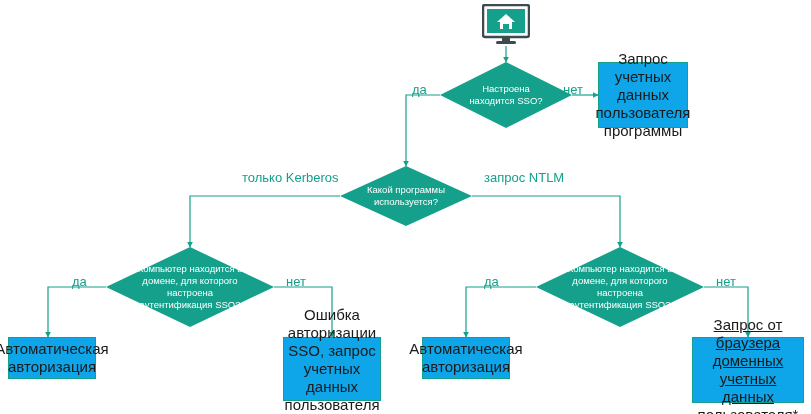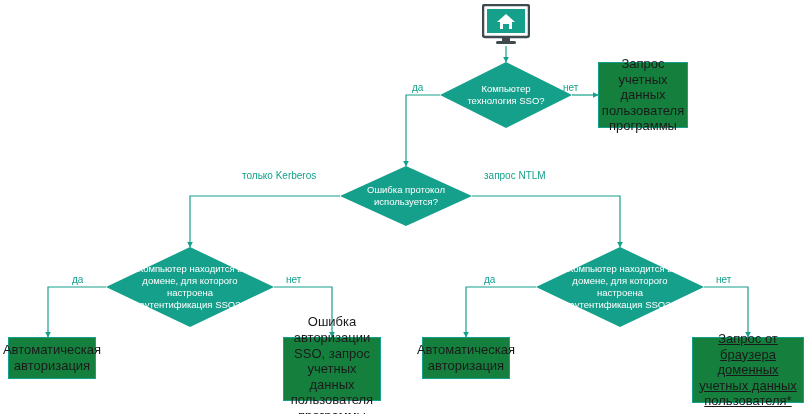--- a/index.html
+++ b/index.html
@@ -28,24 +28,24 @@
   .node {
     position: absolute;
     box-sizing: border-box;
     display: flex;
     align-items: center;
     justify-content: center;
     text-align: center;
     line-height: 1.2;
   }
   .box {
-    background: #15803d;
+    background: #0ea5e9;
     border: 1px solid #15a08c;
     color: #1a1a1a;
-    font-size: 13px;
+    font-size: 15px;
     padding: 3px 4px;
   }
   .diamond-wrap {
     position: absolute;
   }
   .diamond-shape {
     position: absolute;
     left: 0;
     top: 0;
     width: 100%;
@@ -63,21 +63,21 @@
     text-align: center;
     color: #ffffff;
     font-size: 9.5px;
     line-height: 1.25;
     padding: 0 26px;
     box-sizing: border-box;
   }
   .edge-label {
     position: absolute;
     color: #15a08c;
-    font-size: 10px;
+    font-size: 13px;
     white-space: nowrap;
   }
   .monitor {
     position: absolute;
   }
 </style>
 </head>
 <body>
 
 <div id="canvas">
@@ -118,28 +118,28 @@
       <rect x="21" y="20" width="6" height="5" fill="#15a08c"></rect>
       <rect x="20" y="33" width="8" height="5" fill="#3f4a4f"></rect>
       <rect x="14" y="37" width="20" height="3" rx="1.5" fill="#3f4a4f"></rect>
     </svg>
   </div>
 
   <div class="diamond-wrap" style="left:440px; top:62px; width:132px; height:66px;">
     <svg class="diamond-shape" viewBox="0 0 132 66" preserveAspectRatio="none">
       <polygon points="66,0 132,33 66,66 0,33" fill="#15a08c"></polygon>
     </svg>
-    <div class="diamond-label">Компьютер технология SSO?</div>
+    <div class="diamond-label">Настроена находится SSO?</div>
   </div>
 
   <div class="diamond-wrap" style="left:340px; top:166px; width:132px; height:60px;">
     <svg class="diamond-shape" viewBox="0 0 132 60" preserveAspectRatio="none">
       <polygon points="66,0 132,30 66,60 0,30" fill="#15a08c"></polygon>
     </svg>
-    <div class="diamond-label" style="padding:0 18px;">Ошибка протокол используется?</div>
+    <div class="diamond-label" style="padding:0 18px;">Какой программы используется?</div>
   </div>
 
   <div class="diamond-wrap" style="left:106px; top:247px; width:168px; height:80px;">
     <svg class="diamond-shape" viewBox="0 0 168 80" preserveAspectRatio="none">
       <polygon points="84,0 168,40 84,80 0,40" fill="#15a08c"></polygon>
     </svg>
     <div class="diamond-label" style="padding:0 24px;">Компьютер находится в домене, для которого настроена аутентификация SSO?</div>
   </div>
 
   <div class="diamond-wrap" style="left:536px; top:247px; width:168px; height:80px;">

